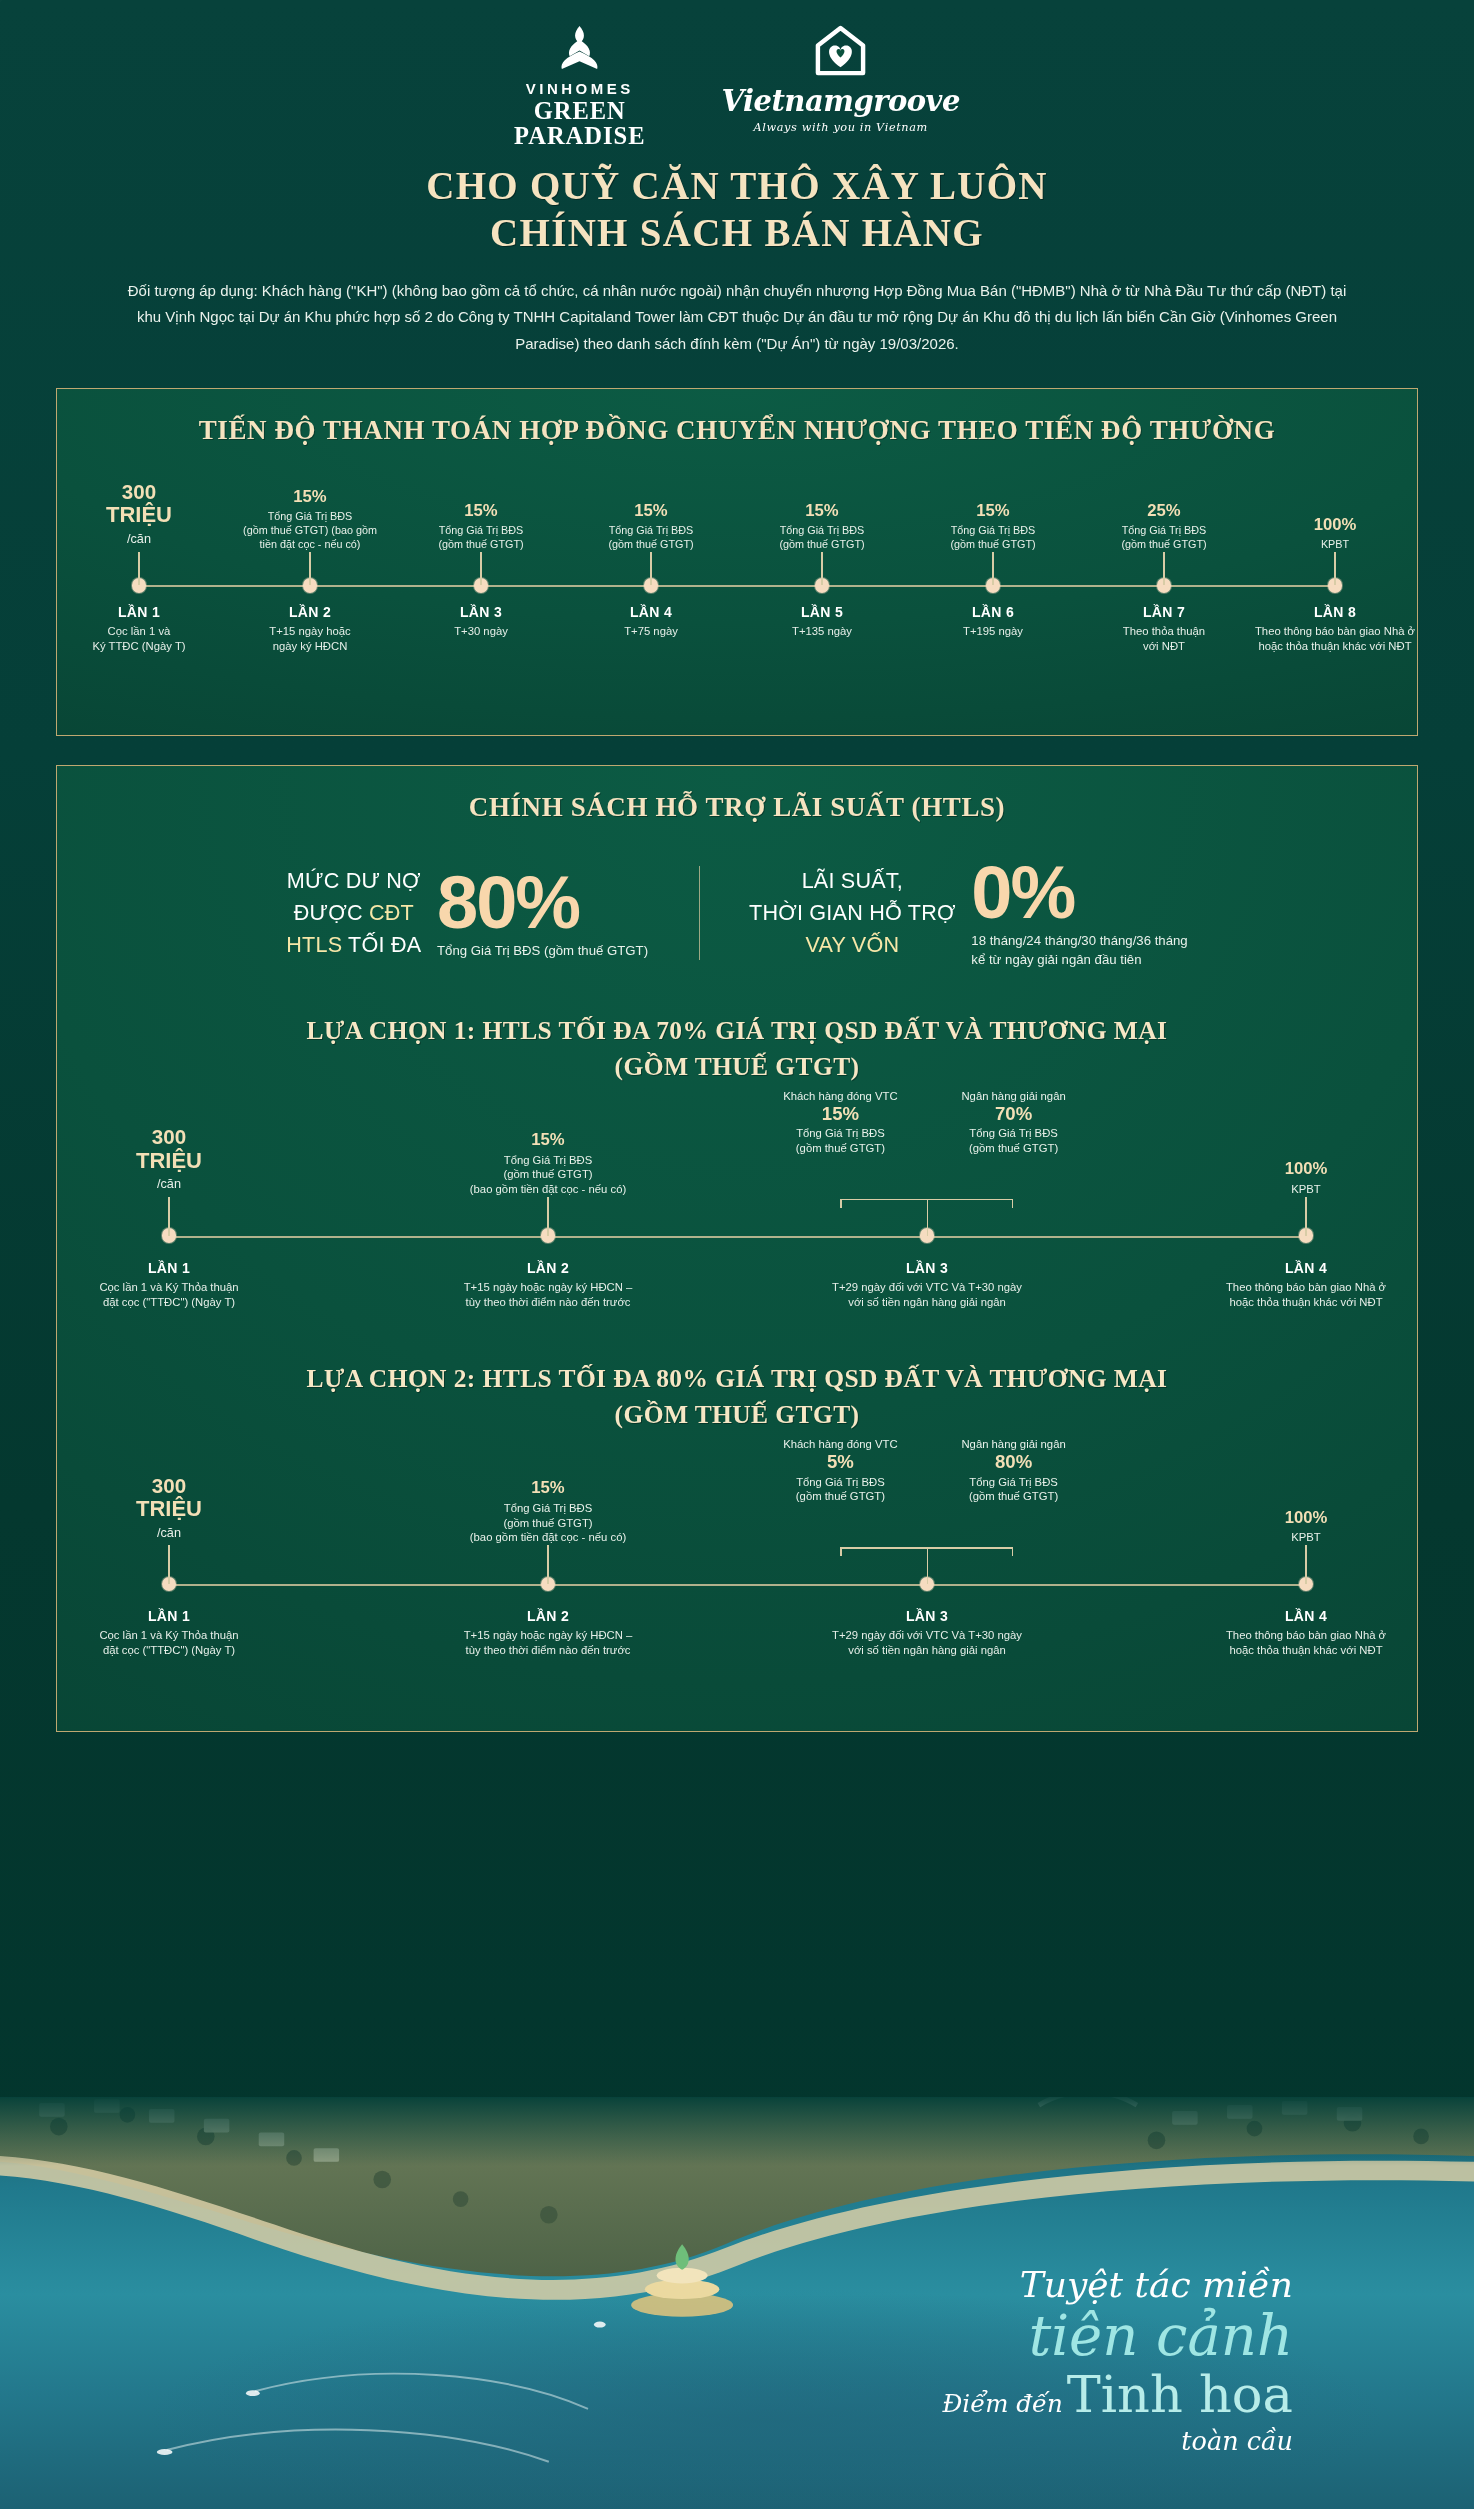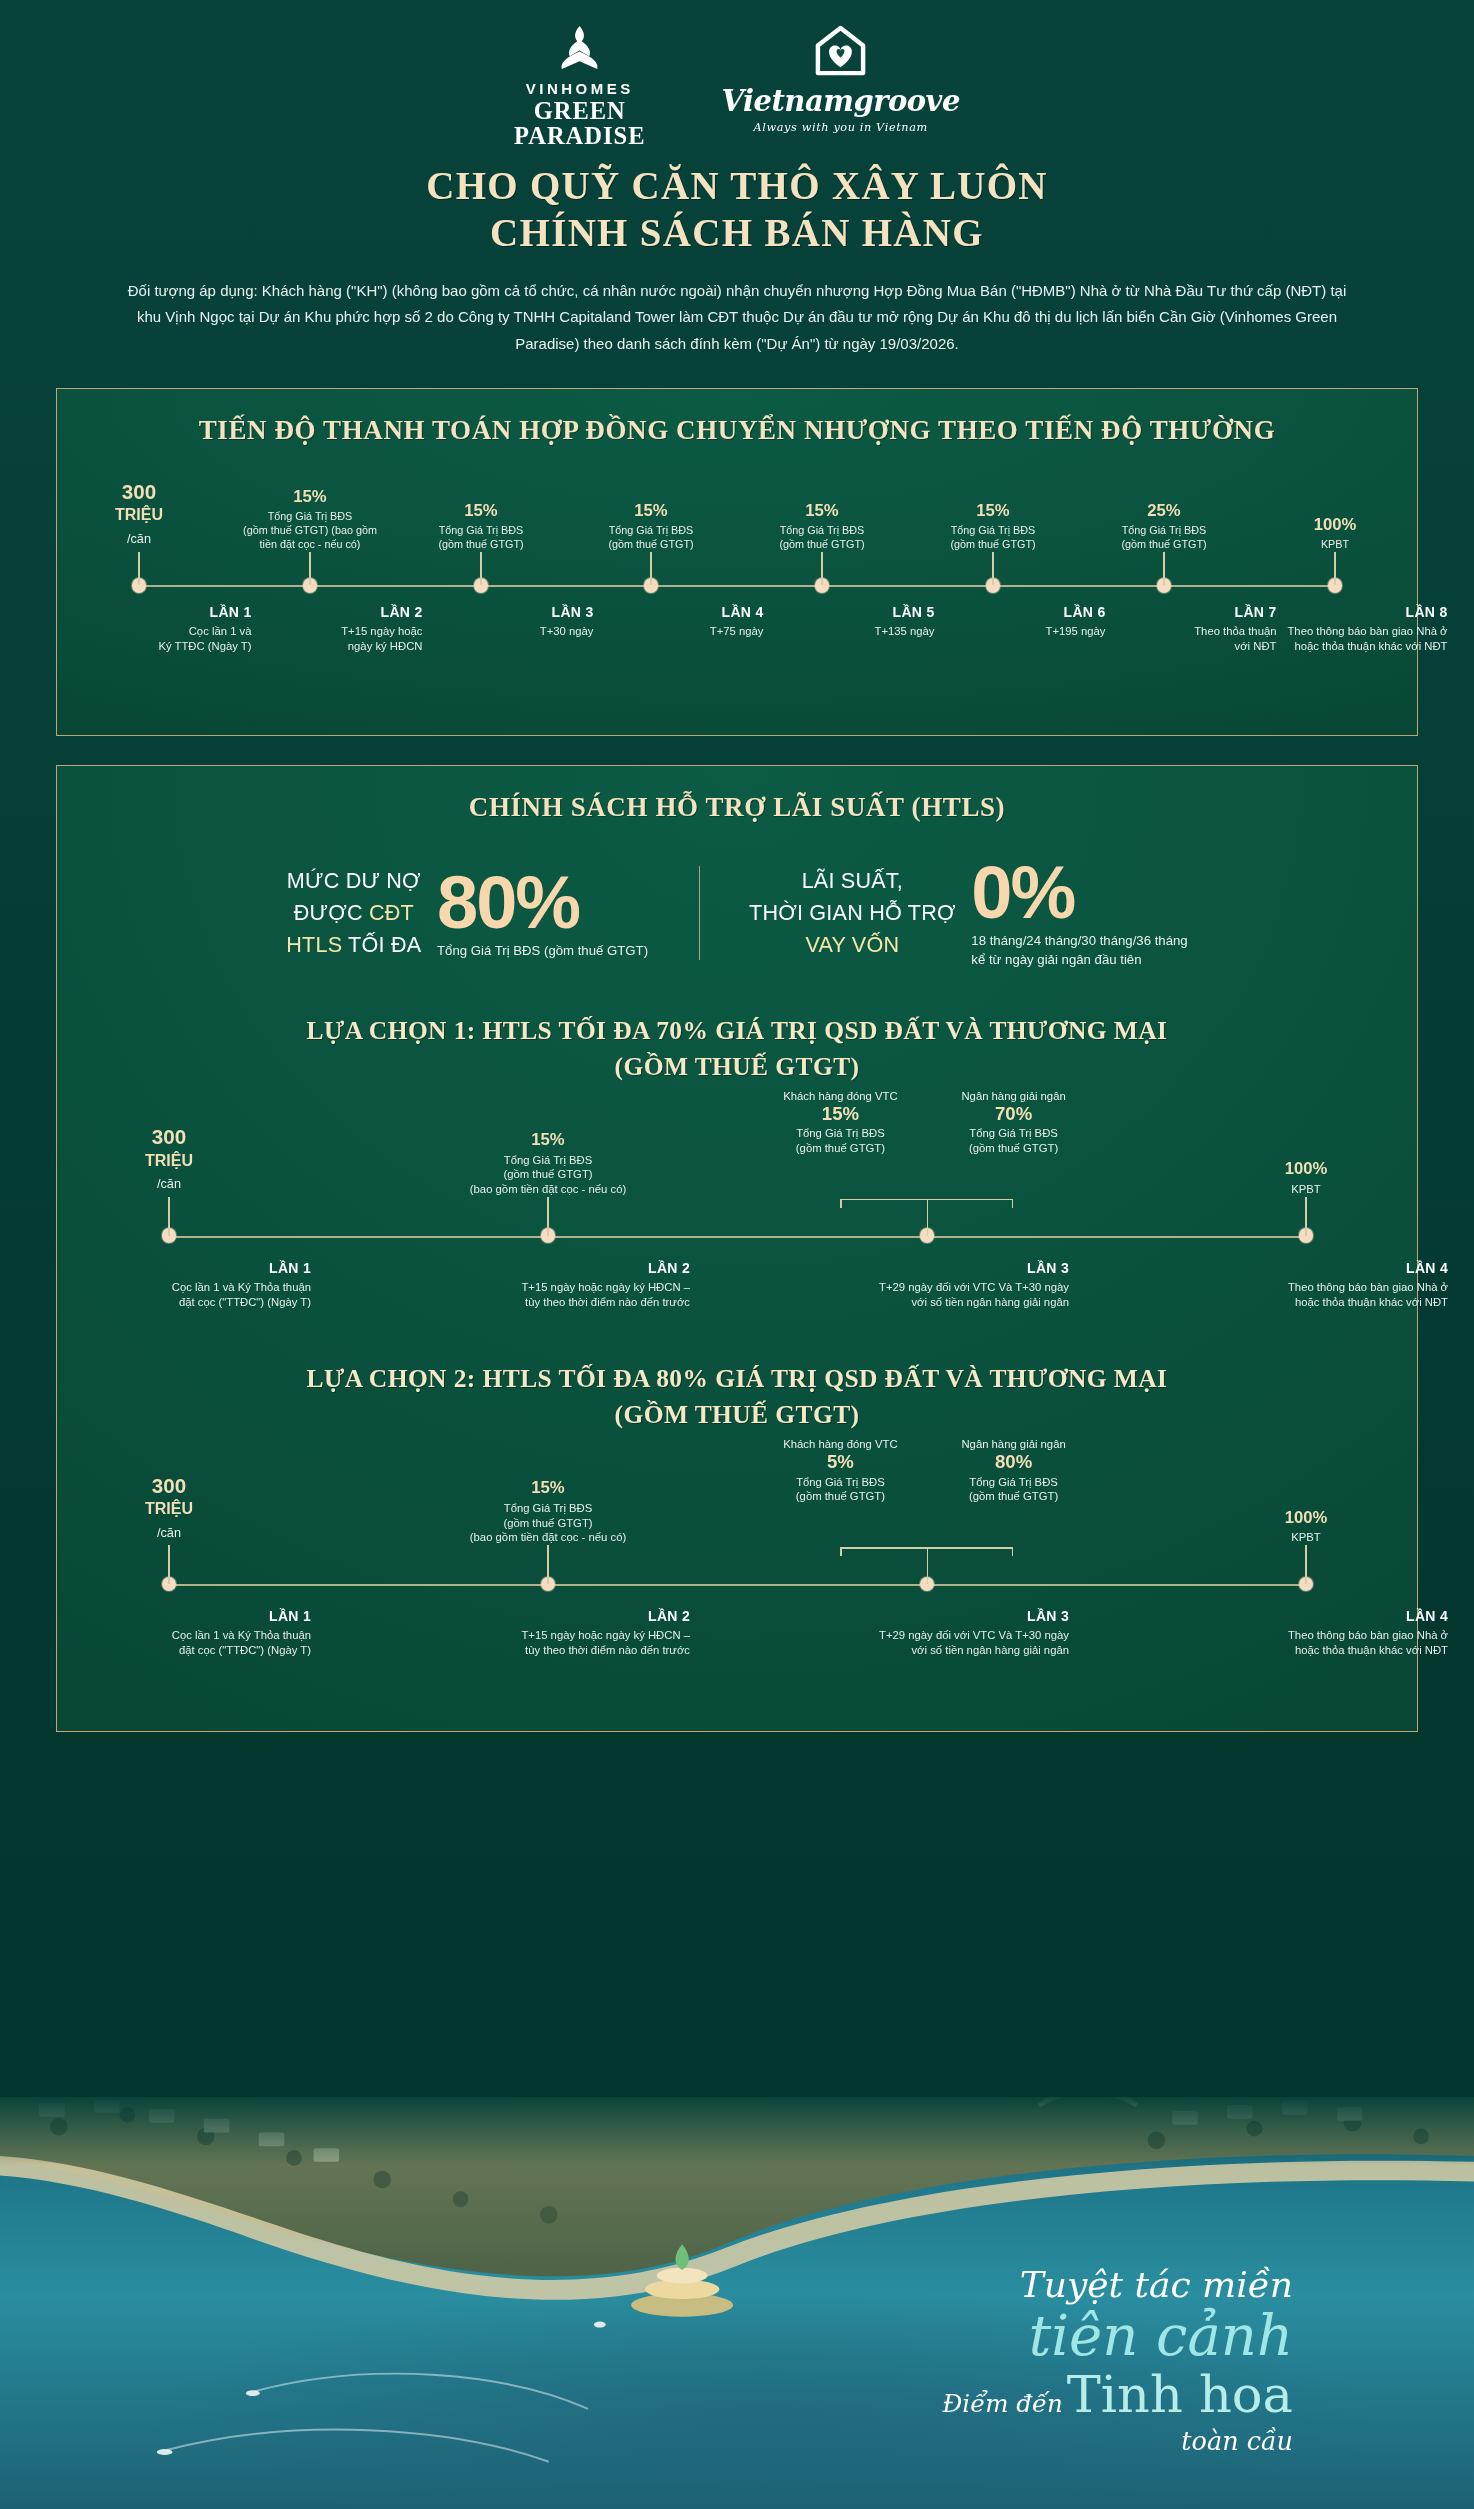--- a/index.html
+++ b/index.html
@@ -96,30 +96,30 @@
     box-shadow: 0 0 0 1px rgba(246,220,192,.35);
   }
   .node .stem {
     position: absolute; width: 1.5px; background: #D8CCA6;
     left: -0.7px;
   }
   .above {
     position: absolute; text-align: center; transform: translateX(-50%);
   }
   .below {
-    position: absolute; text-align: right; transform: translateX(-50%);
+    position: absolute; text-align: center; transform: translateX(-50%);
   }
   .pct {
     color: #F3DFB6; font-size: 16.7px; font-weight: bold; line-height: 20.6px;
   }
   .pct-lg { font-size: 18.6px; }
   .amount {
     color: #F3DFB6; font-size: 20.6px; font-weight: bold; line-height: 23.5px;
   }
-  .amount .unit { display: block; font-size: 16px; }
+  .amount .unit { display: block; font-size: 22px; }
   .amount .per { display: block; color: #E9F0EA; font-size: 12.7px; font-weight: normal; margin-top: 1px; }
   .desc { color: #E9F1EA; font-size: 11.3px; line-height: 14.7px; margin-top: 2px; }
   .desc-sm { font-size: 10.8px; line-height: 14px; }
   .lan {
     color: #ffffff; font-size: 14px; font-weight: bold; letter-spacing: 0.3px;
   }
   .when { color: #E7EFE9; font-size: 11.3px; line-height: 15px; margin-top: 3.9px; }
   .branch-lbl { color: #EAF2EC; font-size: 11.3px; line-height: 14.7px; }
 
   

